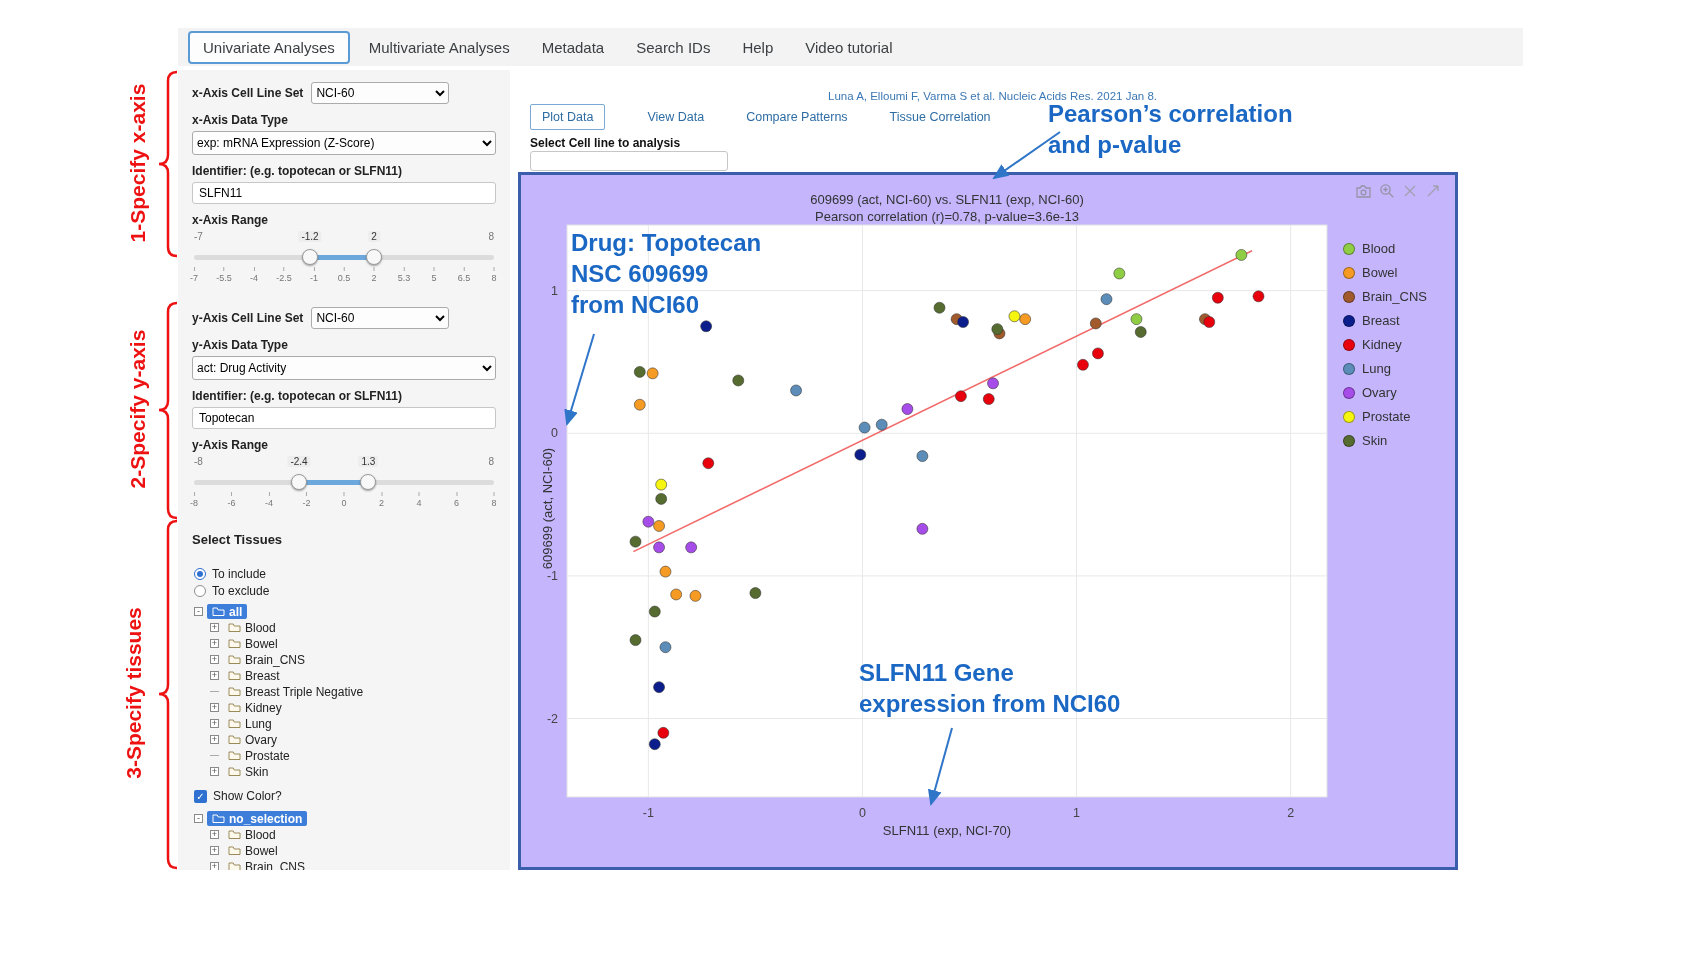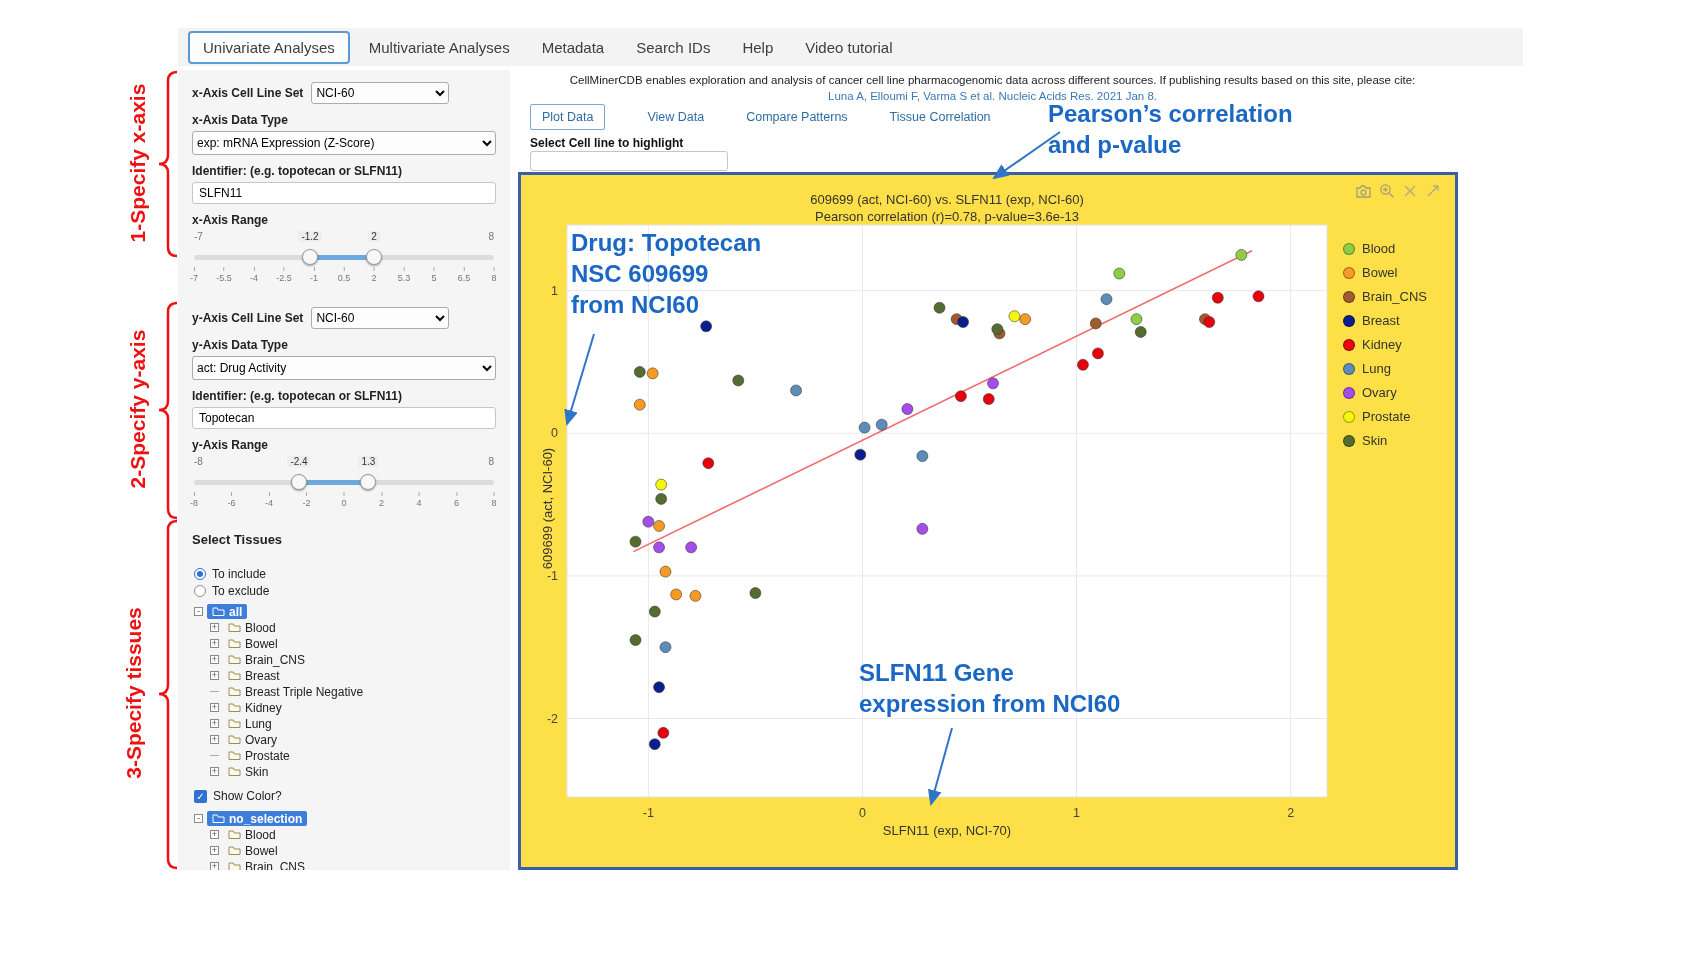--- a/index.html
+++ b/index.html
@@ -59,21 +59,21 @@
   .subtabs { position:absolute; left:530px; top:104px; display:flex; align-items:center; gap:42px; }
   .subtab { font-size:12.5px; color:#2e6da4; cursor:pointer; white-space:nowrap; }
   .subtab.active { border:1px solid #7aa9d8; background:#fff; padding:5px 11px; border-radius:2px; color:#2e6da4; }
   .hl-label { position:absolute; left:530px; top:136px; font-size:12px; font-weight:bold; color:#111; }
   .hl-input { position:absolute; left:530px; top:151px; width:198px; height:20px; border:1px solid #c6c6c6; border-radius:3px; background:#fff; }
 
   .ann-blue { position:absolute; color:#1a67c4; font-weight:bold; line-height:31px; font-size:24px; }
   .ann-pearson { left:1048px; top:98px; }
 
   
-  .plotbox { position:absolute; left:518px; top:172px; width:940px; height:698px; border:3px solid #3a5eab; background:#fde047; }
+  .plotbox { position:absolute; left:518px; top:172px; width:940px; height:698px; border:3px solid #3a5eab; background:#c4b5fd; }
   .plot-title { position:absolute; left:46px; top:17px; width:760px; text-align:center; font-size:13px; color:#333; }
   .plot-subtitle { position:absolute; left:46px; top:34px; width:760px; text-align:center; font-size:13px; color:#333; }
   .modebar { position:absolute; right:14px; top:8px; display:flex; gap:7px; opacity:.75; }
   .modebar svg { cursor:pointer; }
   #plot-svg { position:absolute; left:0; top:0; }
   .legend { position:absolute; left:822px; top:66px; display:flex; flex-direction:column; gap:9px; }
   .lg-row { display:flex; align-items:center; gap:7px; cursor:pointer; }
   .lg-dot { width:12px; height:12px; border-radius:50%; border:1px solid rgba(0,0,0,.35); flex:none; }
   .lg-name { font-size:13px; color:#333; }
   .ann-drug { left:50px; top:52px; }
@@ -321,29 +321,28 @@
             <span class="tlabel">Breast</span>
           </span>
         </div>
       </div>
   </aside>
 
   <div class="red-label" style="left:28px; top:151px;">1-Specify x-axis</div>
   <div class="red-label" style="left:28px; top:397px;">2-Specify y-axis</div>
   <div class="red-label" style="left:24px; top:681px;">3-Specify tissues</div>
 
-  <div class="citation1">CellMinerCDB enables exploration and analysis of cancer cell line pharmacogenomic data across different sources. If publishing results based on this site, please cite:</div>
   <div class="citation2">Luna A, Elloumi F, Varma S et al. Nucleic Acids Res. 2021 Jan 8.</div>
   <div class="subtabs">
     <span class="subtab active">Plot Data</span>
     <span class="subtab">View Data</span>
     <span class="subtab">Compare Patterns</span>
     <span class="subtab">Tissue Correlation</span>
   </div>
-  <div class="hl-label">Select Cell line to highlight</div>
+  <div class="hl-label">Select Cell line to analysis</div>
   <input class="hl-input" style="">
 
   <div class="ann-blue ann-pearson">
     <div>Pearson’s correlation</div>
     <div>and p-value</div>
   </div>
 
   <div class="plotbox">
     <div class="modebar">
       <svg width="17" height="16">

